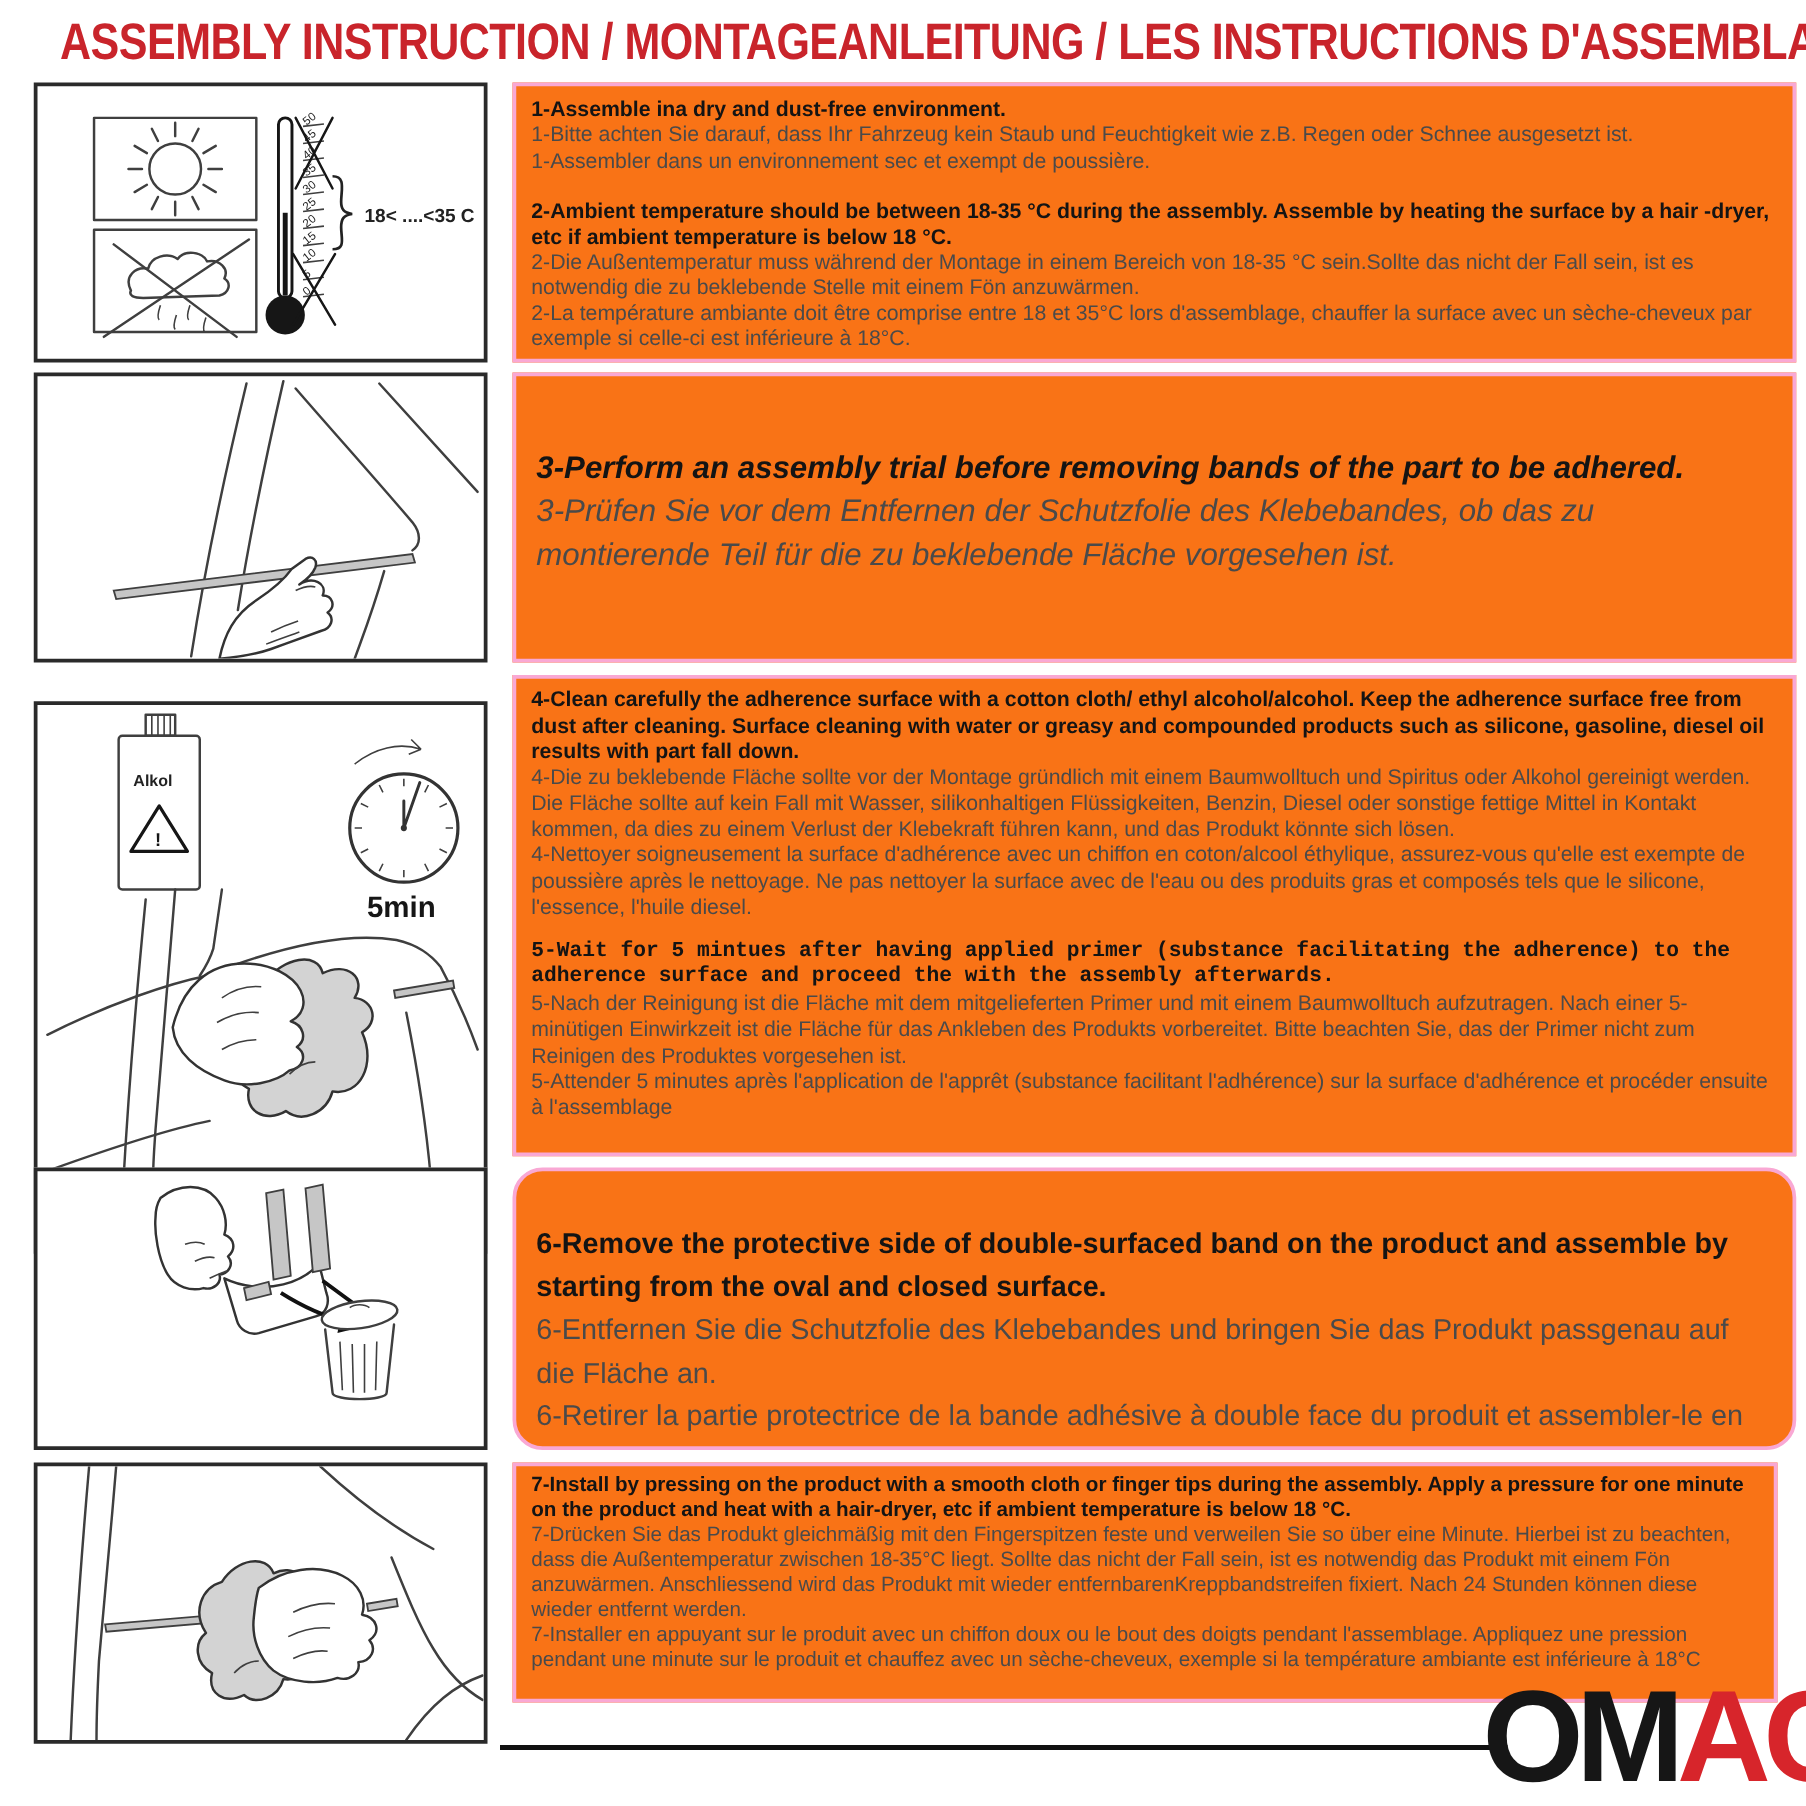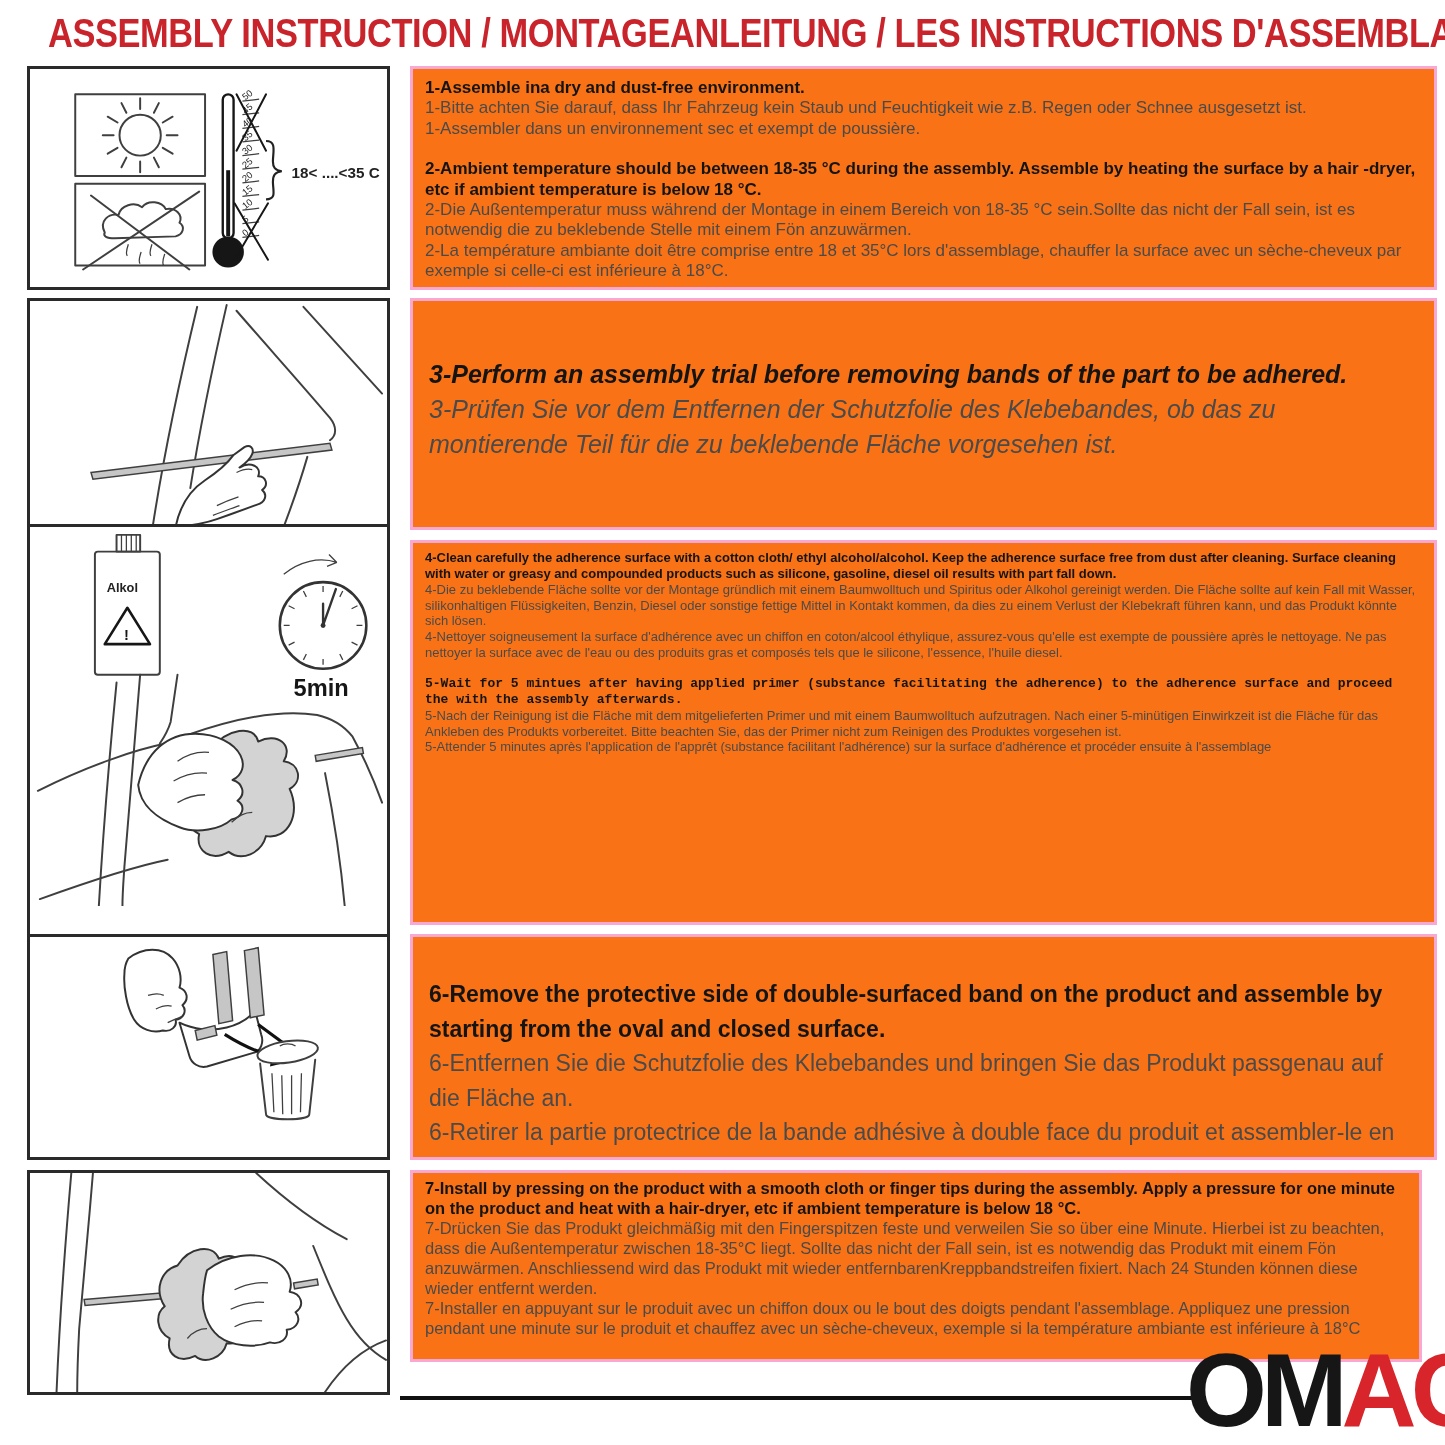--- a/index.html
+++ b/index.html
@@ -18,21 +18,21 @@
     background:#fff;box-sizing:border-box;overflow:hidden;
   }
   .tbox{
     position:absolute;left:410px;width:1027px;border:3px solid #f9a8d4;
     background:#f97316;box-sizing:border-box;overflow:hidden;
   }
   .tbox p{margin:0;color:#4a4a4a;}
   .tbox p.b{color:#141414;font-weight:bold;}
   .t1{padding:9px 12px;}  .t1 p{font-size:17px;line-height:1.2;}
   .t2{padding:56px 16px 0;font-style:italic;} .t2 p{font-size:25px;line-height:1.4;}
-  .t3{padding:7px 12px;}  .t3 p{font-size:13px;line-height:1.22;}
+  .t3{padding:7px 12px;}  .t3 p{font-size:17px;line-height:1.22;}
   .t4{padding:40px 16px 0;} .t4 p{font-size:23px;line-height:1.5;}
   .t5{padding:6px 12px;}  .t5 p{font-size:16.5px;line-height:1.21;}
   .gap{margin-top:20px !important;}
   .gap-s{margin-top:15px !important;font-family:Liberation Mono, monospace;}
   svg{display:block;}
   svg text{font-family:"Liberation Sans",sans-serif;}
   .ln{stroke:#3f3f3f;stroke-width:2;fill:none;stroke-linecap:round;stroke-linejoin:round;}
   .lnthin{stroke:#3f3f3f;stroke-width:1.3;fill:none;}
   .dark{stroke:#161616;}
   .grayfill{fill:#c6c6c6;stroke:#3f3f3f;stroke-width:1.5;}
@@ -113,21 +113,21 @@
       <path class="handfill" d="M148,232 C152,212 160,196 178,184 C190,176 200,168 207,158 L218,150 C224,147 228,151 226,157 C224,162 219,167 213,171 C224,164 236,170 232,180 C240,180 243,189 236,194 C242,199 239,207 231,209 C220,213 204,219 190,224 C176,229 160,231 148,232 Z"></path>
       <path class="lnthin" d="M190,210 C198,206 206,203 212,201 M186,220 C196,216 205,213 213,210 M210,176 C216,173 222,172 226,173"></path>
     </g>
   </svg>
 </div>
 <div class="tbox t2" style="top:298px;height:232px;">
   <p class="b">3-Perform an assembly trial before removing bands of the part to be adhered.</p>
   <p>3-Prüfen Sie vor dem Entfernen der Schutzfolie des Klebebandes, ob das zu montierende Teil für die zu beklebende Fläche vorgesehen ist.</p>
 </div>
 
-<div class="illus" style="top:524px;height:442px;">
+<div class="illus" style="top:561px;height:442px;">
   <svg width="357" height="379" viewBox="0 0 363 385" preserveAspectRatio="none">
     <g>
       <rect class="ln" x="66" y="25" width="66" height="125" rx="3"></rect>
       <rect class="ln" x="88" y="8" width="24" height="17"></rect>
       <path class="lnthin" d="M93,8 L93,25 M98,8 L98,25 M103,8 L103,25 M108,8 L108,25"></path>
       <text x="78" y="66" font-size="13" font-weight="bold" fill="#222">Alkol</text>
       <g>
         <path d="M99,82 L122,119 L76,119 Z" fill="none" stroke="#161616" stroke-width="2.6" stroke-linejoin="round"></path>
         <text x="95.5" y="115" font-size="15" font-weight="bold" fill="#161616">!</text>
       </g>
@@ -184,21 +184,21 @@
       <polygon points="248,110 272,126 244,133" fill="#111"></polygon>
     </g>
     <g>
       <ellipse cx="262" cy="118" rx="31" ry="11" fill="#fff" stroke="#3f3f3f" stroke-width="2" transform="rotate(-8 262 118)"></ellipse>
       <path class="lnthin" d="M254,112 C258,109 266,109 270,112"></path>
       <path class="ln" d="M234,130 L240,182 C240,189 284,189 284,182 L290,126"></path>
       <path class="lnthin" d="M246,140 L248,180 M256,142 L257,182 M266,142 L266,182 M276,140 L275,180"></path>
     </g>
   </svg>
 </div>
-<div class="tbox t4" style="top:934px;height:226px;">
+<div class="tbox t4" style="top:934px;height:226px;border-radius:24px;">
   <p class="b">6-Remove the protective side of double-surfaced band on the product and assemble by starting from the oval and closed surface.</p>
   <p>6-Entfernen Sie die Schutzfolie des Klebebandes und bringen Sie das Produkt passgenau auf die Fläche an.</p>
   <p>6-Retirer la partie protectrice de la bande adhésive à double face du produit et assembler-le en commençant par une surface ovale et fermée.</p>
 </div>
 
 <div class="illus" style="top:1170px;height:225px;">
   <svg width="357" height="219" viewBox="0 0 363 225" preserveAspectRatio="none">
     <g>
       <path class="ln" d="M42,0 C36,70 30,150 27,225"></path>
       <path class="ln" d="M64,0 C59,60 53,130 50,160 C49,180 48,205 48,225"></path>

